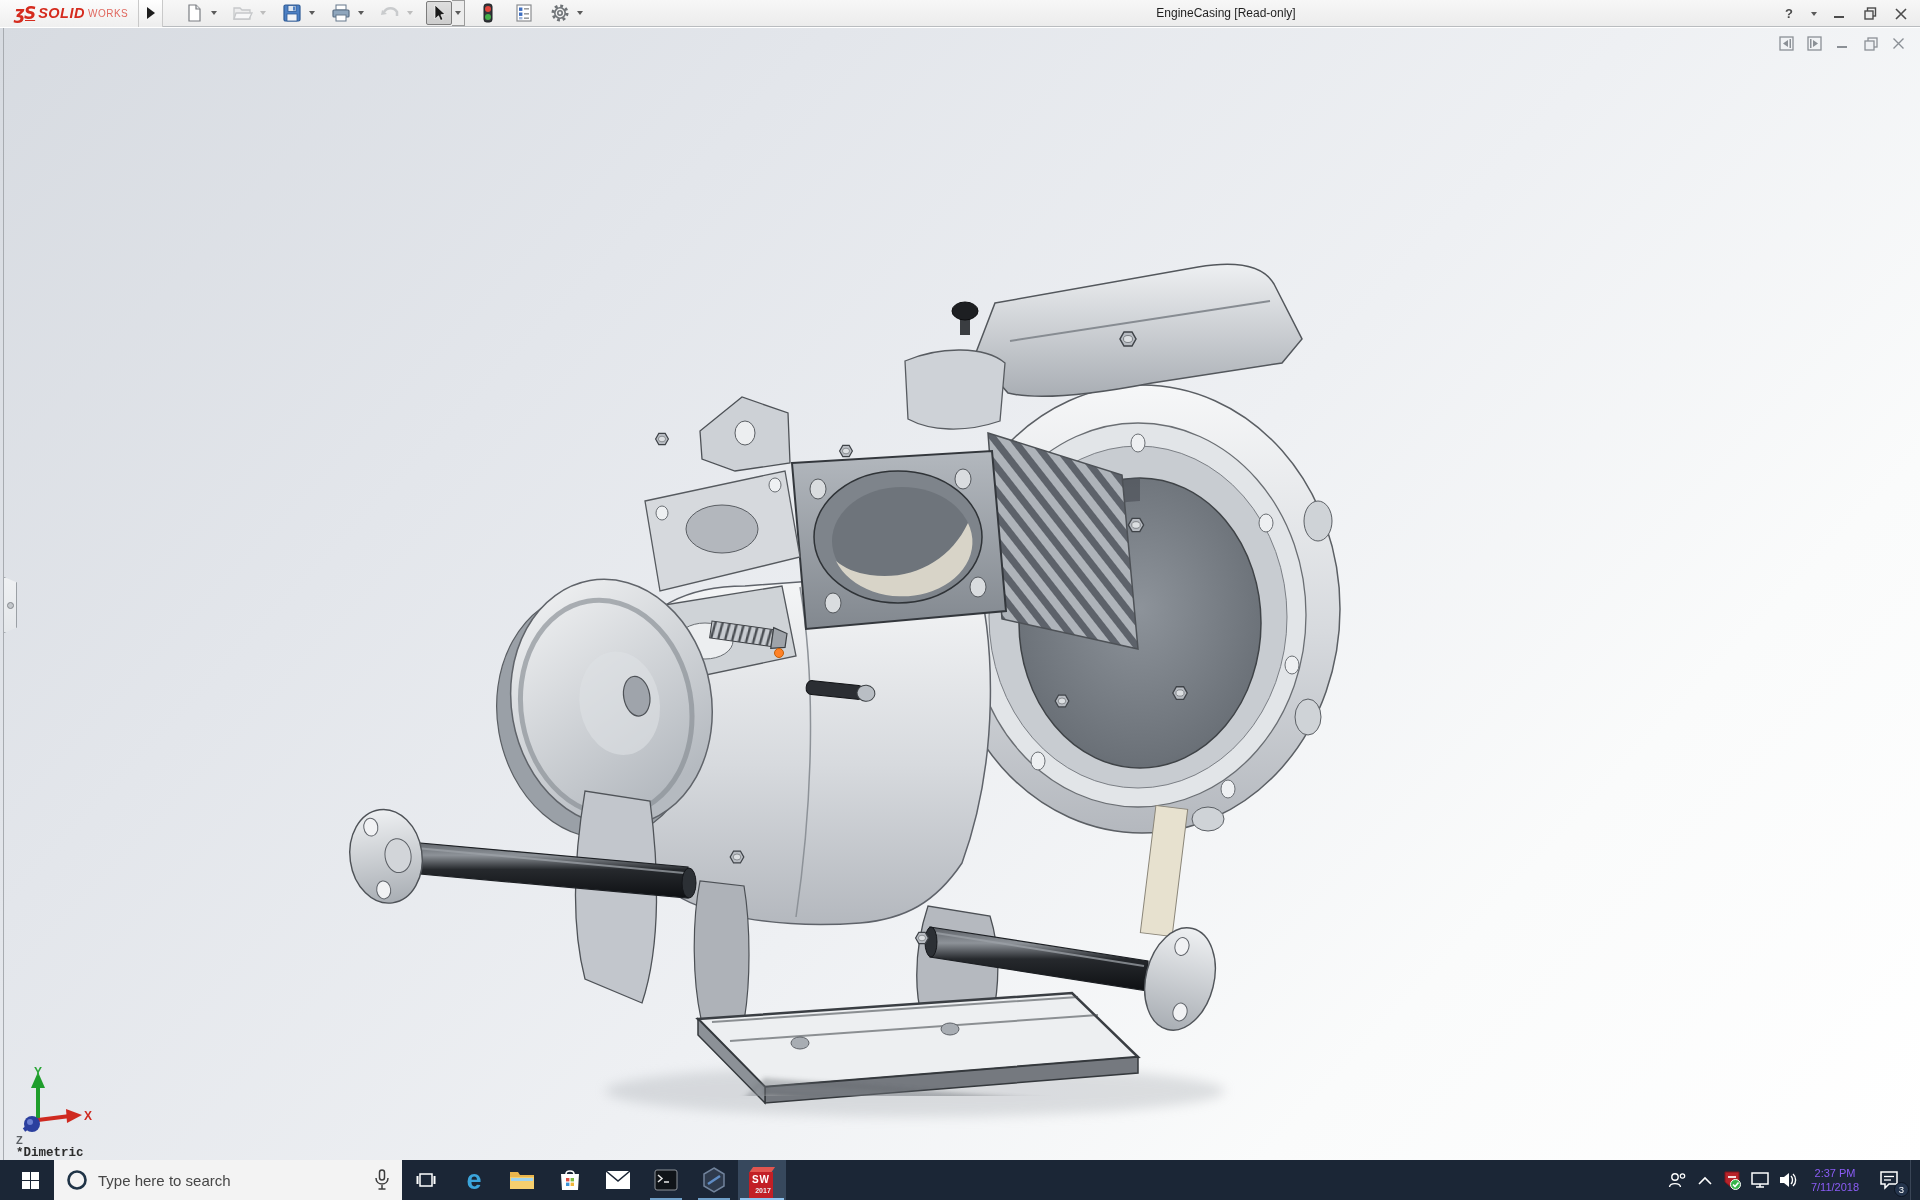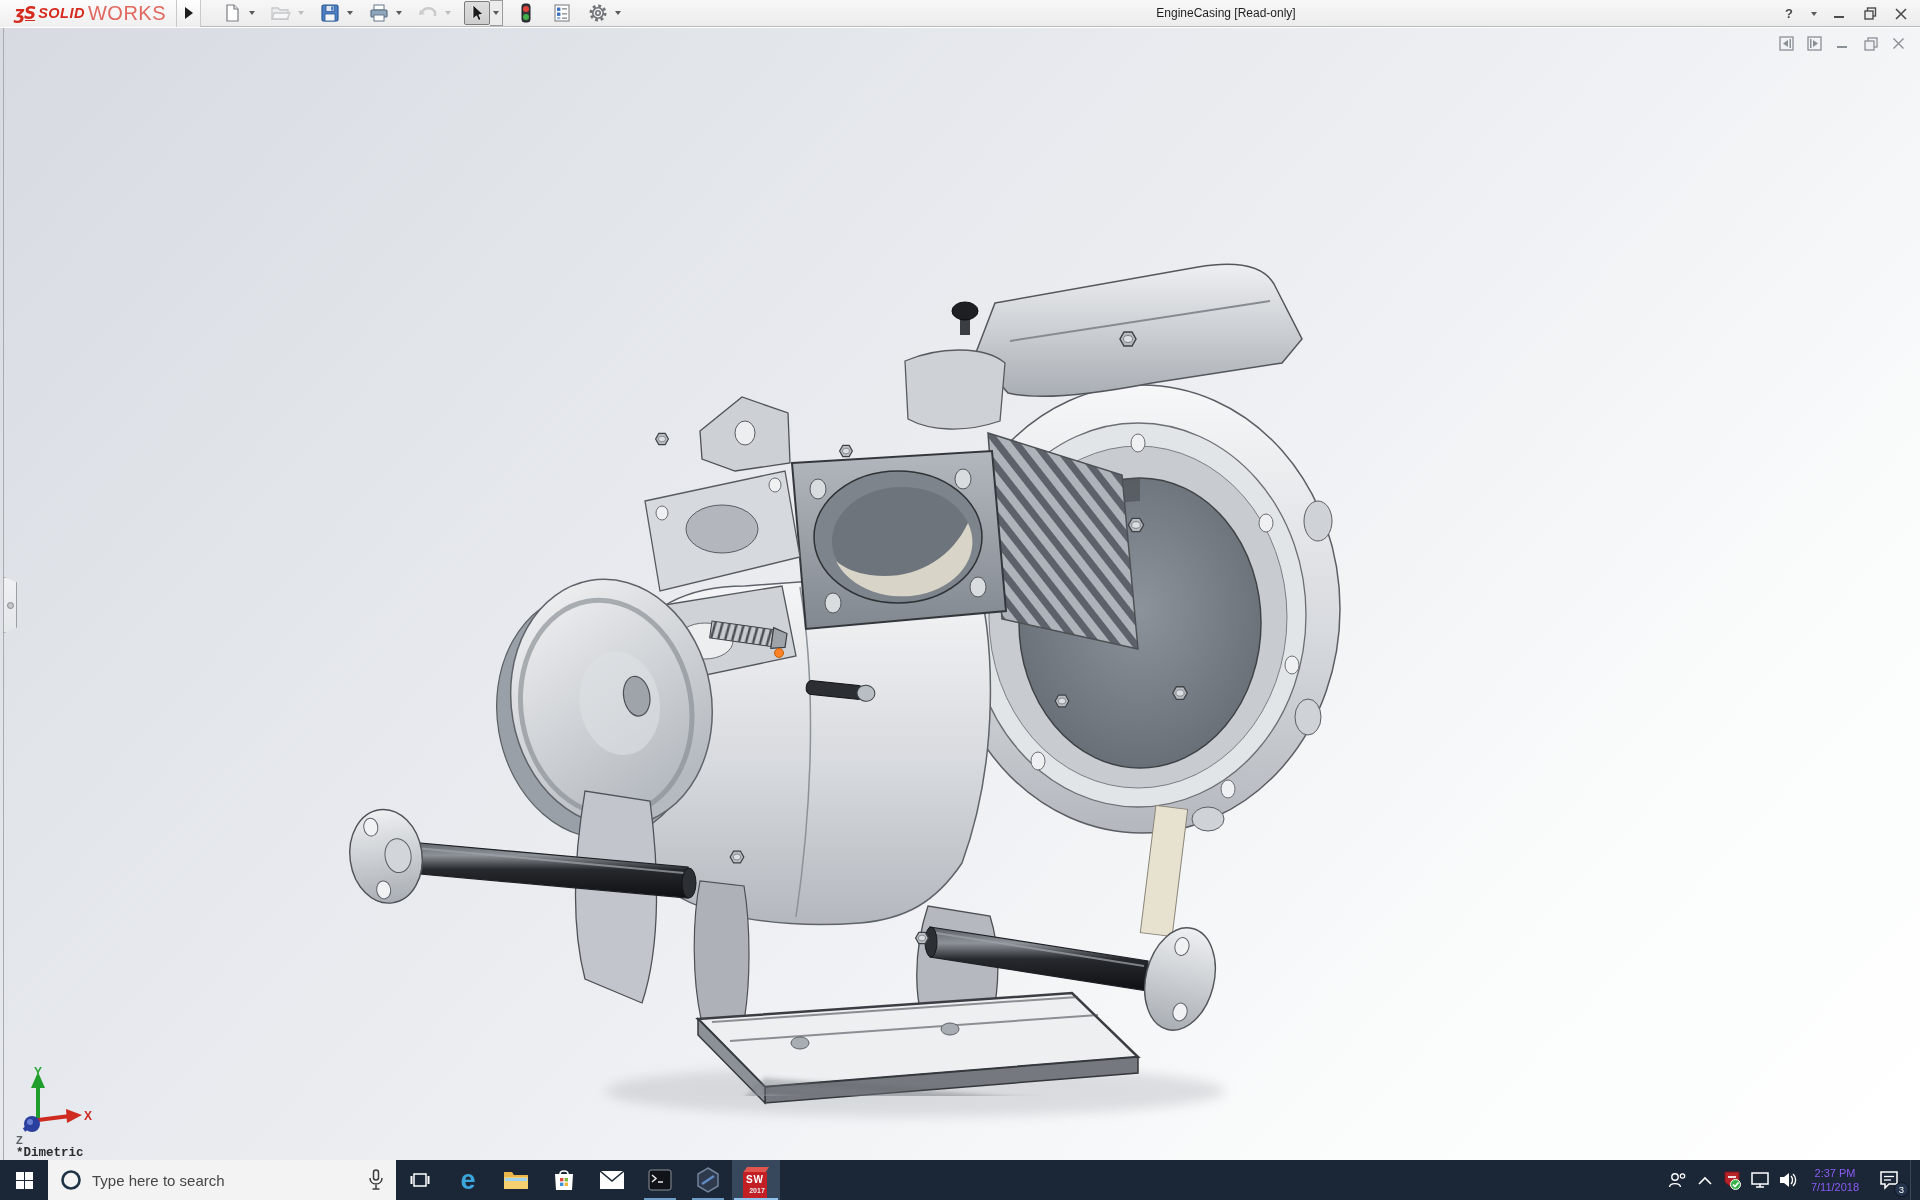--- a/index.html
+++ b/index.html
@@ -9,21 +9,21 @@
   
   .titlebar { position:absolute; left:0; top:0; width:1920px; height:27px;
     background:linear-gradient(#f7f7f7,#ececec); border-bottom:1px solid #b9bcbf;
     display:flex; align-items:center; }
   .brand { display:flex; align-items:baseline; gap:3px; padding:0 10px 0 14px;
     height:27px; align-items:center; border-right:1px solid #c9c9c9;
     background:linear-gradient(#fcfcfc,#efefef); }
   .brand .mark { font-style:italic; font-weight:bold; font-size:17px; color:#d52b1e;
     font-family:"DejaVu Sans",sans-serif; letter-spacing:-1px;text-decoration:underline; }
   .brand .bold { font-weight:bold; font-size:14.5px; color:#d52b1e; letter-spacing:.5px;font-style:italic; }
-  .brand .light { font-weight:normal; font-size:20px; color:#e0685f; letter-spacing:.5px; }
+  .brand .light { font-weight:normal; font-size:10px; color:#e0685f; letter-spacing:.5px; }
   .flyout-btn { width:24px; height:27px; display:flex; align-items:center; justify-content:center;
     border-right:1px solid #c9c9c9; background:linear-gradient(#fff,#ededed); cursor:default; }
   .flyout-btn .tri { width:0; height:0; border-top:6px solid transparent;
     border-bottom:6px solid transparent; border-left:8px solid #1c1c1c; }
   .tb-icons { display:flex; align-items:center; margin-left:18px; gap:2px; }
   .tb-group { display:flex; align-items:center; margin-right:8px; }
   .tb-btn { width:26px; height:24px; display:flex; align-items:center; justify-content:center; border-radius:2px; }
   .tb-caret { width:13px; height:24px; display:flex; align-items:center; justify-content:center; }
   .caret { width:0; height:0; border-left:3.5px solid transparent; border-right:3.5px solid transparent;
     border-top:4px solid #5a5a5a; }
@@ -45,21 +45,21 @@
     clip-path:polygon(0 0,100% 10%,100% 90%,0 100%); display:flex; align-items:center; justify-content:center; }
   .tab-dot { width:7px; height:7px; border-radius:50%; background:#c3c7cb; border:1px solid #85898e; }
   .doc-controls { position:absolute; right:14px; top:8px; display:flex; align-items:center; gap:13px; }
   .dc { width:15px; height:15px; display:flex; align-items:center; justify-content:center; }
   .orientation-label { position:absolute; left:16px; top:1118px; font-size:12.5px; font-weight:bold; color:#2b2b2b;font-family:Liberation Mono, monospace; }
   .triad { position:absolute; left:4px; top:1036px; }
   .model-svg { position:absolute; left:0; top:0; width:1920px; height:1132px; }
 
   
   .taskbar { position:absolute; left:0; top:1160px; width:1920px; height:40px;
-    background:#1b2636; display:flex; align-items:stretch; }
+    background:#1b2636; display:flex; align-items:stretch;padding-left:6px; }
   .start-btn { width:48px; display:flex; align-items:center; justify-content:center; }
   .search-box { width:348px; background:#f3f3f3; display:flex; align-items:center; position:relative; }
   .search-box input { position:absolute; left:44px; top:0; width:260px; height:40px; border:none;
     background:transparent; outline:none; font-size:15px; color:#3a3a3a;
     font-family:"Liberation Sans","DejaVu Sans",sans-serif; }
   .search-box input::placeholder { color:#464646; opacity:1; }
   .cortana { position:absolute; left:12px; top:9px; }
   .mic { position:absolute; right:10px; top:9px; }
   .tb-app { width:48px; display:flex; align-items:center; justify-content:center; position:relative; }
   .tb-app.running::after { content:""; position:absolute; left:8px; right:8px; bottom:0; height:2px; background:#6f9fc8; }

